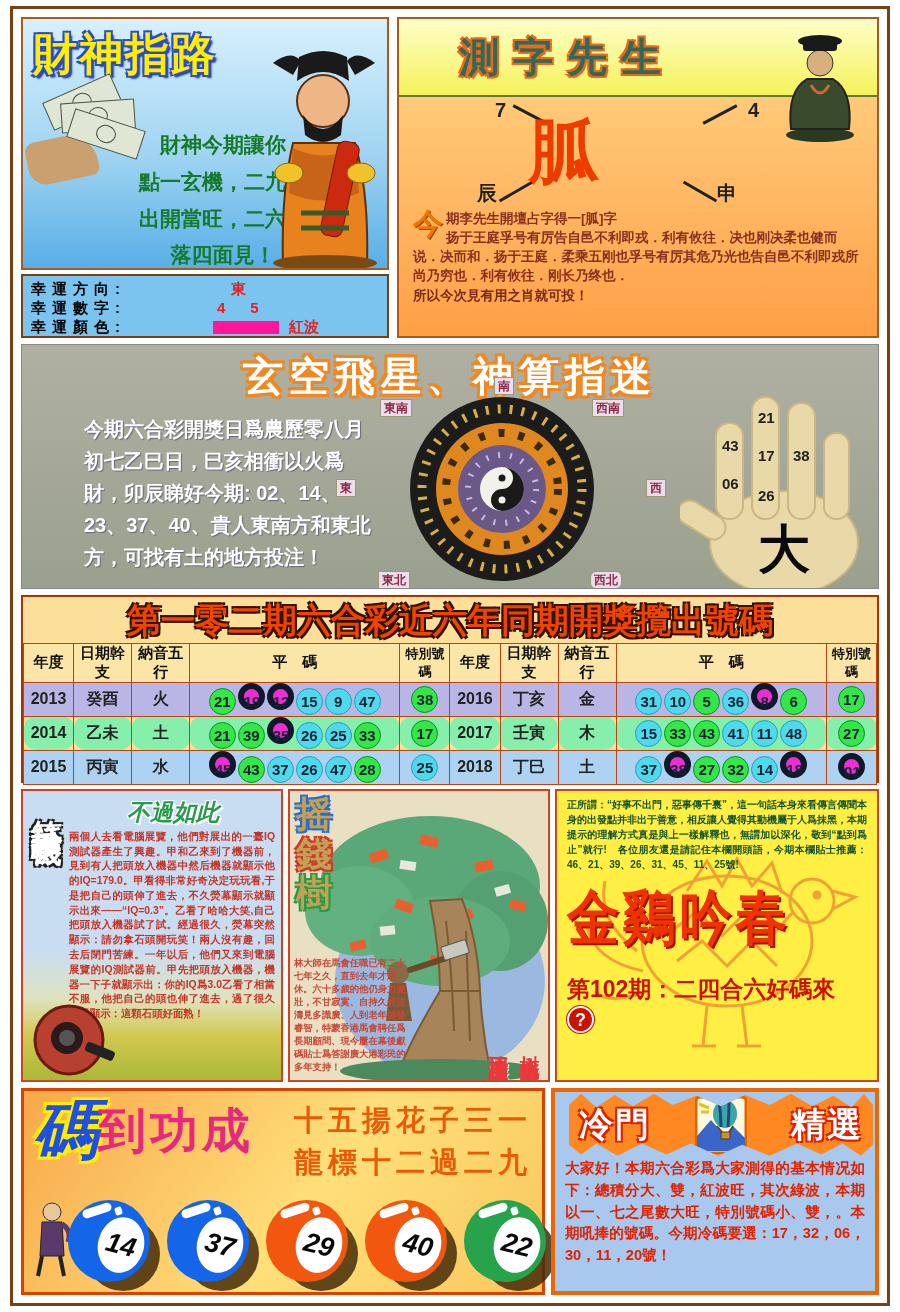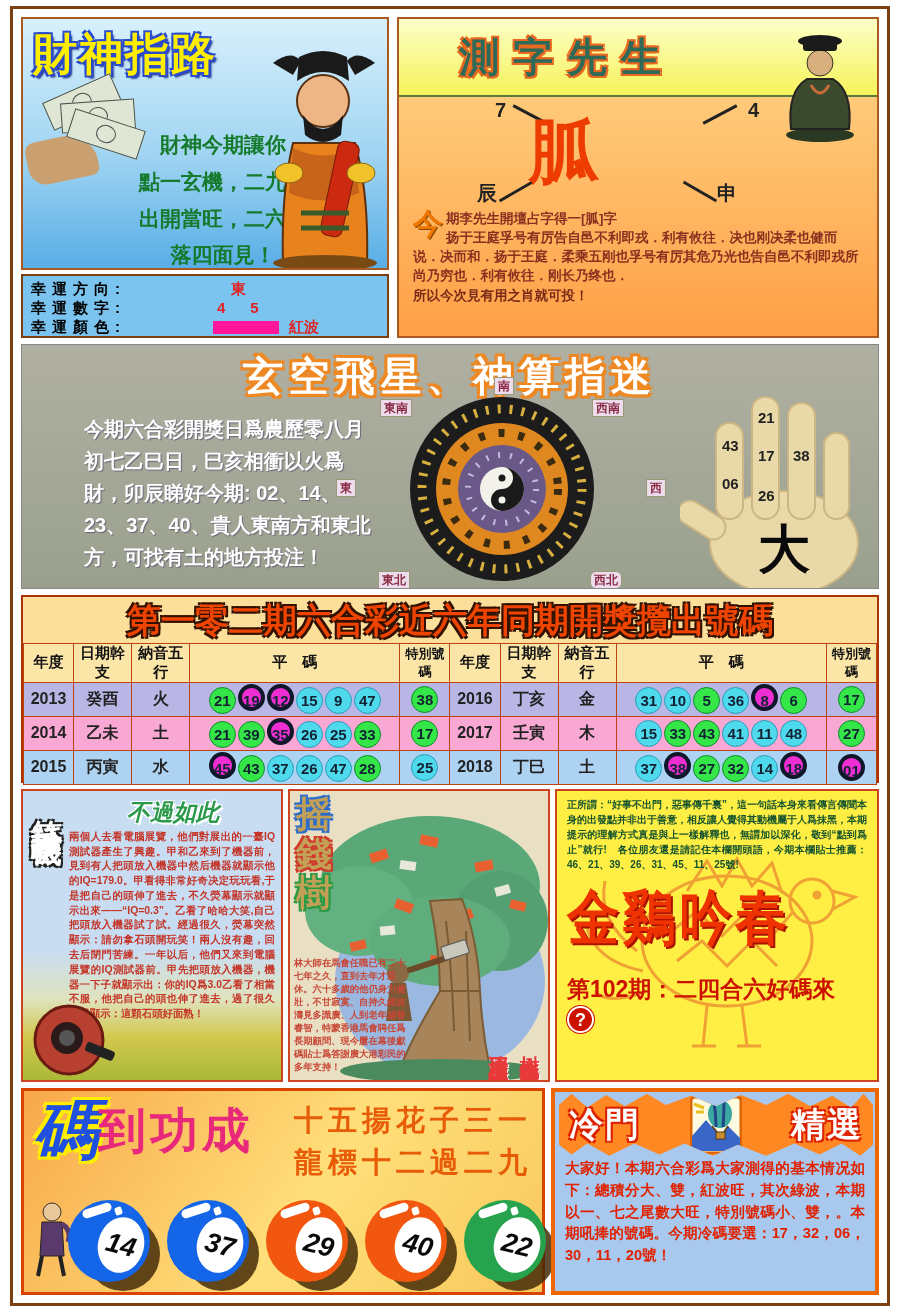--- a/index.html
+++ b/index.html
@@ -57,25 +57,25 @@
   .hand-wrap { position:absolute; right:2px; top:40px; }
 
   
   .tbl-sec { height:188px; border:2px solid #aa3300; background:#fbdf9a; }
   .tbl-title { text-align:center; font-size:34px; font-weight:bold; color:#ee4400; line-height:46px;
        text-shadow:-2px -2px 0 #331100,2px -2px 0 #331100,-2px 2px 0 #331100,2px 2px 0 #331100; }
   table { width:100%; border-collapse:collapse; table-layout:fixed; }
   th,td { border:1px solid #bb4411; text-align:center; padding:0; }
   th { background:#fbe6a8; color:#111; font-size:15px; height:34px; font-weight:bold; }
   td { height:34px; font-size:16px; color:#222; font-weight:bold; }
-  .row-a td { background:#b9b6e6; } .row-b td { background:#f9a8d4; } .row-c td { background:#aed2f2; }
+  .row-a td { background:#b9b6e6; } .row-b td { background:#86efac;border-radius:12px; } .row-c td { background:#aed2f2; }
   .ball { display:inline-block; width:27px; height:27px; border-radius:50%; line-height:26px; font-size:15px;
           font-weight:bold; color:#123; margin:0 1px; }
   .g { background:#35e648; border:1px solid #0a8a2a; }
-  .m { background:#ee2ed2; border:4px solid #0f172a; }
+  .m { background:#ee2ed2; border:6px solid #0f172a; }
   .c { background:#4fd9ec; border:1px solid #2a9ab8; }
 
   
   .row4 { display:flex; gap:5px; height:294px; }
   .joke-col { width:262px; border:2px solid #cc4422; position:relative; overflow:hidden;
               background:linear-gradient(#c8ddf2 55%,#dfe3be 72%,#d2c84e 85%,#aab838); }
   .joke-vtitle { position:absolute; left:2px; top:4px; writing-mode:vertical-rl; font-size:31px; font-weight:bold;
        color:#fff; letter-spacing:4px; text-shadow:-2px -2px 0 #222,2px -2px 0 #222,-2px 2px 0 #222,2px 2px 0 #222; }
   .joke-head { margin:6px 10px 2px 52px; font-size:23px; font-weight:bold; font-style:italic; color:#2a9a4a;
        text-shadow:-1px -1px 0 #fff,1px -1px 0 #fff,-1px 1px 0 #fff,2px 2px 0 #fff; text-align:center; }
@@ -119,21 +119,21 @@
              box-shadow:14px 13px 0 -4px rgba(68,44,8,.85); }
   .bigball.blue { background:#1565e8; } .bigball.orange { background:#f2570f; } .bigball.green { background:#27a24d; }
   .bigball::before { content:""; position:absolute; left:14px; top:6px; width:30px; height:9px; background:#fff; border-radius:5px; transform:rotate(-18deg); }
   .bigball::after { content:""; position:absolute; left:47px; top:7px; width:7px; height:8px; background:#fff; border-radius:2px; transform:rotate(-18deg); }
   .bb-num { position:absolute; right:6px; top:17px; width:46px; height:56px; background:#fff; border-radius:50%;
             transform:rotate(14deg); display:flex; align-items:center; justify-content:center;
             font-size:27px; font-weight:900; font-style:italic; color:#0a0a0a; }
   .mascot { position:absolute; left:4px; bottom:14px; }
 
   .cold-col { flex:1; border:4px solid #ee6600; background:#a8c8ee; position:relative; padding:66px 10px 6px 10px; }
-  .cold-banner { position:absolute; left:4px; top:2px; right:2px; height:62px; background:#ff8822; display:flex;
+  .cold-banner { position:absolute; left:14px; top:2px; right:2px; height:62px; background:#ff8822; display:flex;
        align-items:center; justify-content:space-between; padding:0 10px;
        clip-path:polygon(0 18%,4% 0,9% 22%,15% 2%,21% 20%,28% 0,34% 18%,42% 3%,50% 20%,58% 2%,66% 18%,73% 0,80% 20%,87% 3%,93% 22%,97% 0,100% 18%,100% 82%,96% 100%,90% 80%,83% 98%,75% 80%,66% 100%,57% 82%,49% 100%,40% 80%,32% 98%,24% 80%,16% 100%,9% 80%,4% 98%,0 82%); }
   .cold-word { font-size:34px; font-weight:bold; color:#fff; letter-spacing:2px;
        text-shadow:-2px -2px 0 #dd2200,2px -2px 0 #dd2200,-2px 2px 0 #dd2200,2px 2px 0 #dd2200; }
   .cold-body { color:#e02200; font-weight:bold; font-size:14.6px; line-height:1.5; text-align:justify; }
 </style>
 </head>
 <body>
 
 <div class="frame">

